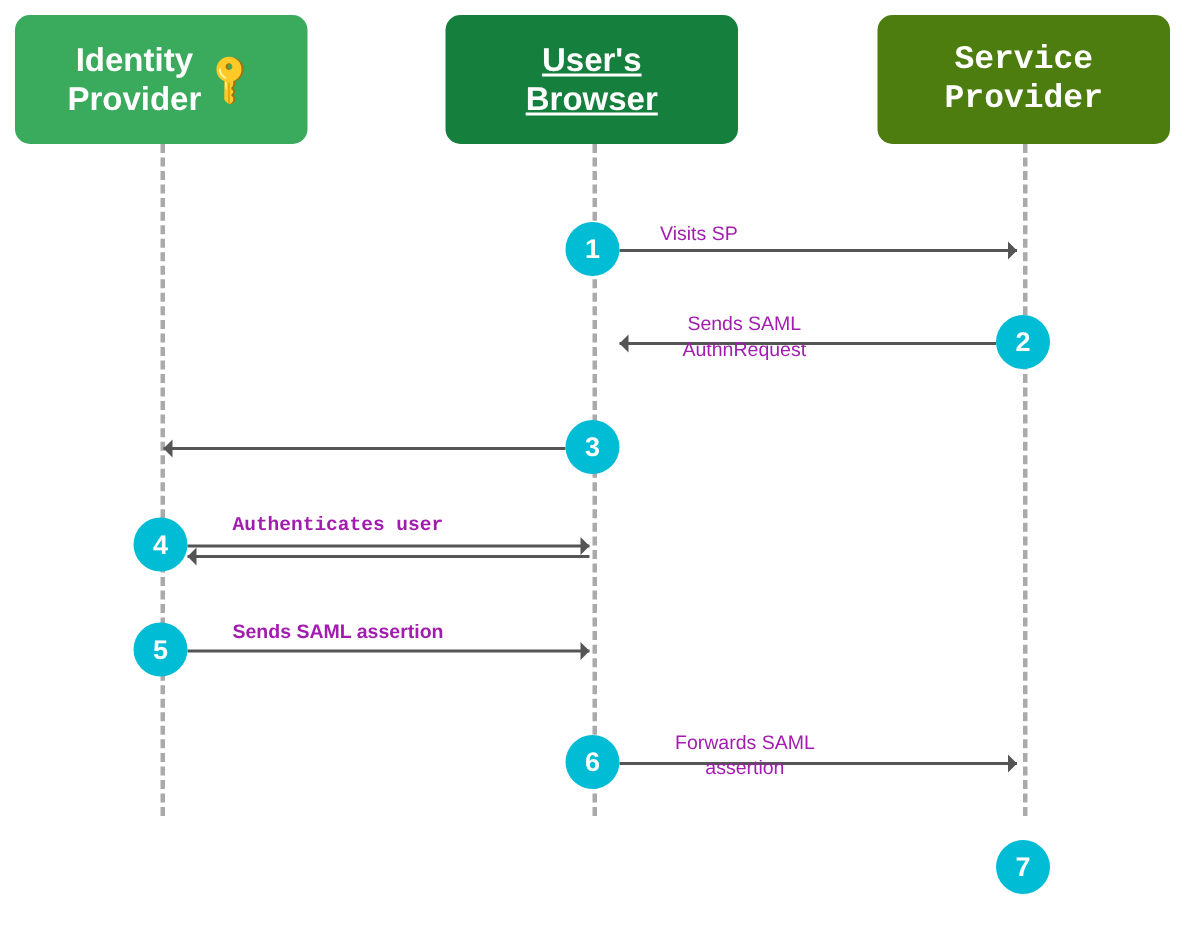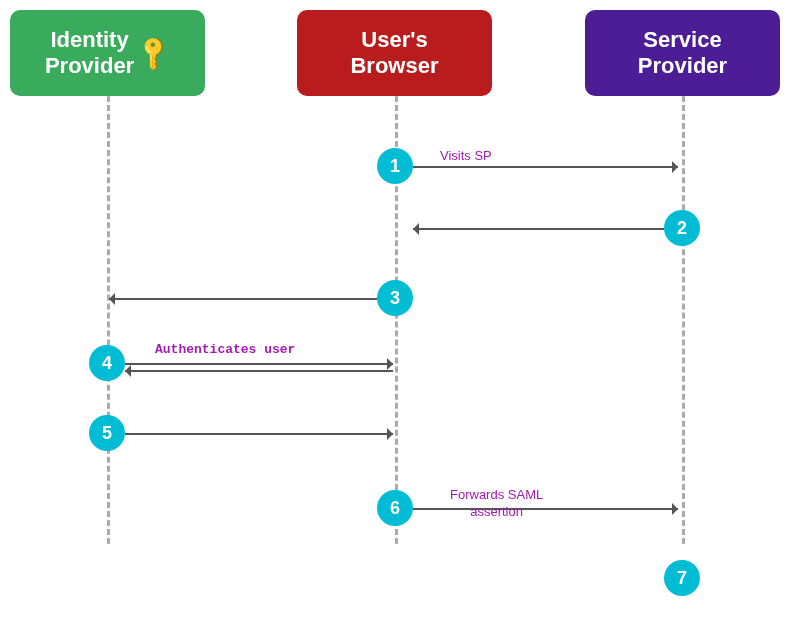--- a/index.html
+++ b/index.html
@@ -35,26 +35,28 @@
       height: 86px;
     }
 
     .idp-box {
       left: 10px;
       background-color: #3aaa5c;
     }
 
     .browser-box {
       left: 297px;
-      background-color: #b91c1c;
+      background-color: #15803d;
+      text-decoration: underline;
     }
 
     .sp-box {
       left: 585px;
-      background-color: #4c1d95;
+      background-color: #4d7c0f;
+      font-family: Liberation Mono, monospace;
     }
 
     
     .key-icon {
       font-size: 24px;
       margin-left: 6px;
       display: inline-block;
       transform: rotate(-45deg);
     }
 
@@ -157,20 +159,23 @@
   <div class="arrow arrow-right" style="left: 413px; top: 166px; width: 265px;"></div>
   <div class="step-label" style="left: 440px; top: 148px;">
     <span>Visits SP</span>
   </div>
 
   <div class="step-circle" style="left: 664px; top: 210px;">
     <span>2</span>
   </div>
 
   <div class="arrow arrow-left" style="left: 413px; top: 228px; width: 251px;"></div>
+  <div class="step-label" style="left: 455px; top: 208px;">
+    Sends SAML<br>AuthnRequest
+  </div>
 
   <div class="step-circle" style="left: 377px; top: 280px;">
     <span>3</span>
   </div>
 
   <div class="arrow arrow-left" style="left: 109px; top: 298px; width: 268px;"></div>
 
   <div class="step-circle" style="left: 89px; top: 345px;">
     <span>4</span>
   </div>
@@ -180,20 +185,23 @@
   <div class="arrow arrow-left" style="left: 125px; top: 370px; width: 268px;"></div>
   <div class="step-label bold" style="left: 155px; top: 342px; font-weight:bold;font-family:Liberation Mono, monospace;">
     Authenticates user
   </div>
 
   <div class="step-circle" style="left: 89px; top: 415px;">
     <span>5</span>
   </div>
 
   <div class="arrow arrow-right" style="left: 125px; top: 433px; width: 268px;"></div>
+  <div class="step-label bold" style="left: 155px; top: 413px; font-weight:bold;">
+    Sends SAML assertion
+  </div>
 
   <div class="step-circle" style="left: 377px; top: 490px;">
     <span>6</span>
   </div>
 
   <div class="arrow arrow-right" style="left: 413px; top: 508px; width: 265px;"></div>
   <div class="step-label" style="left: 450px; top: 487px;">
     Forwards SAML<br>assertion
   </div>
 

